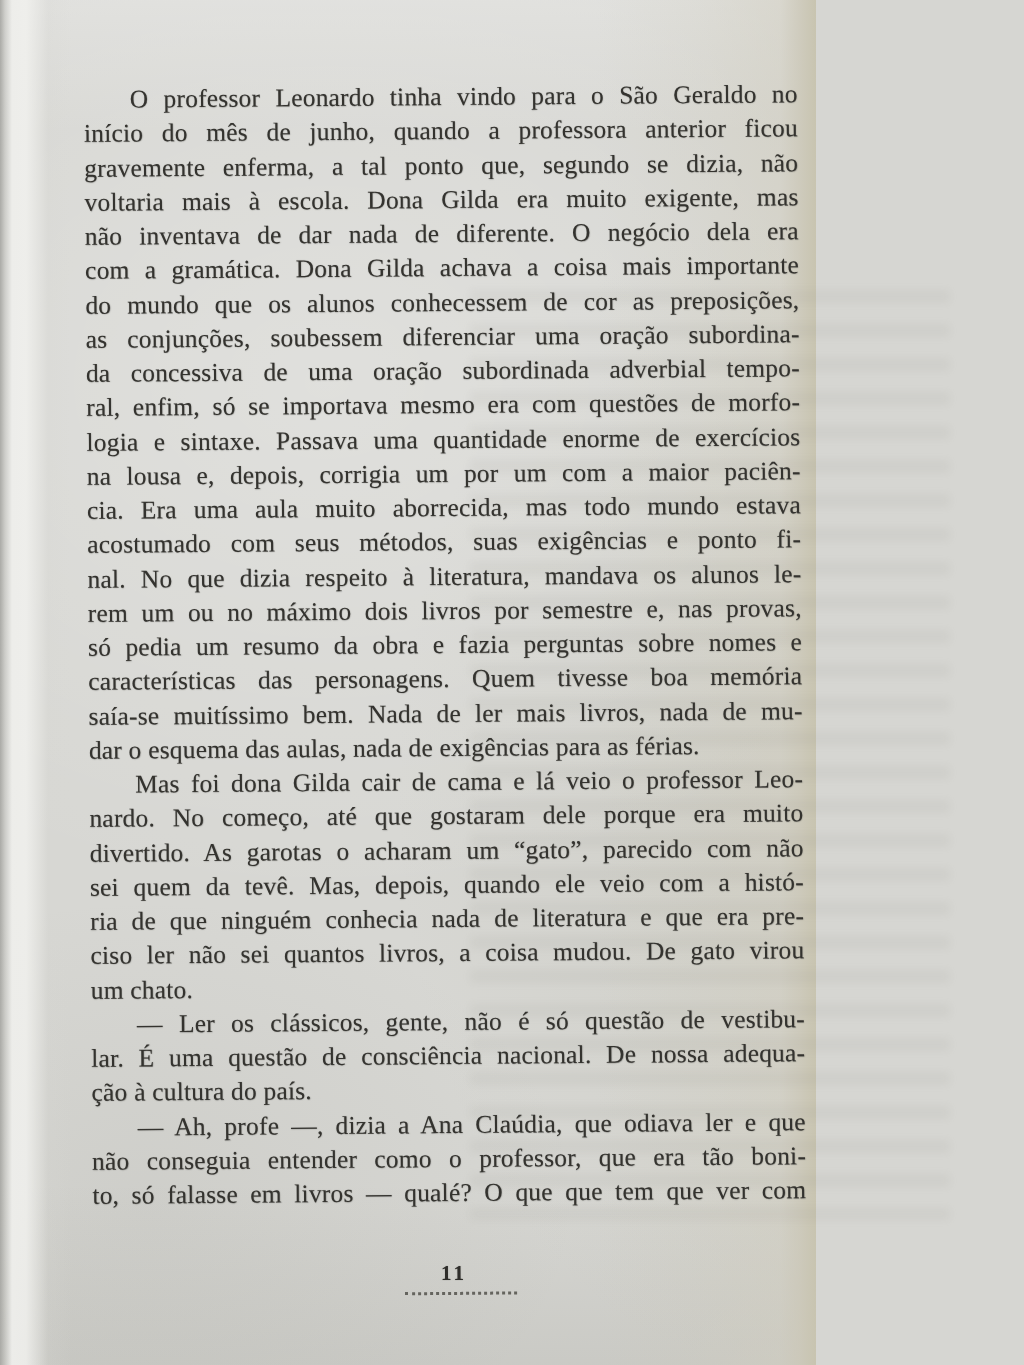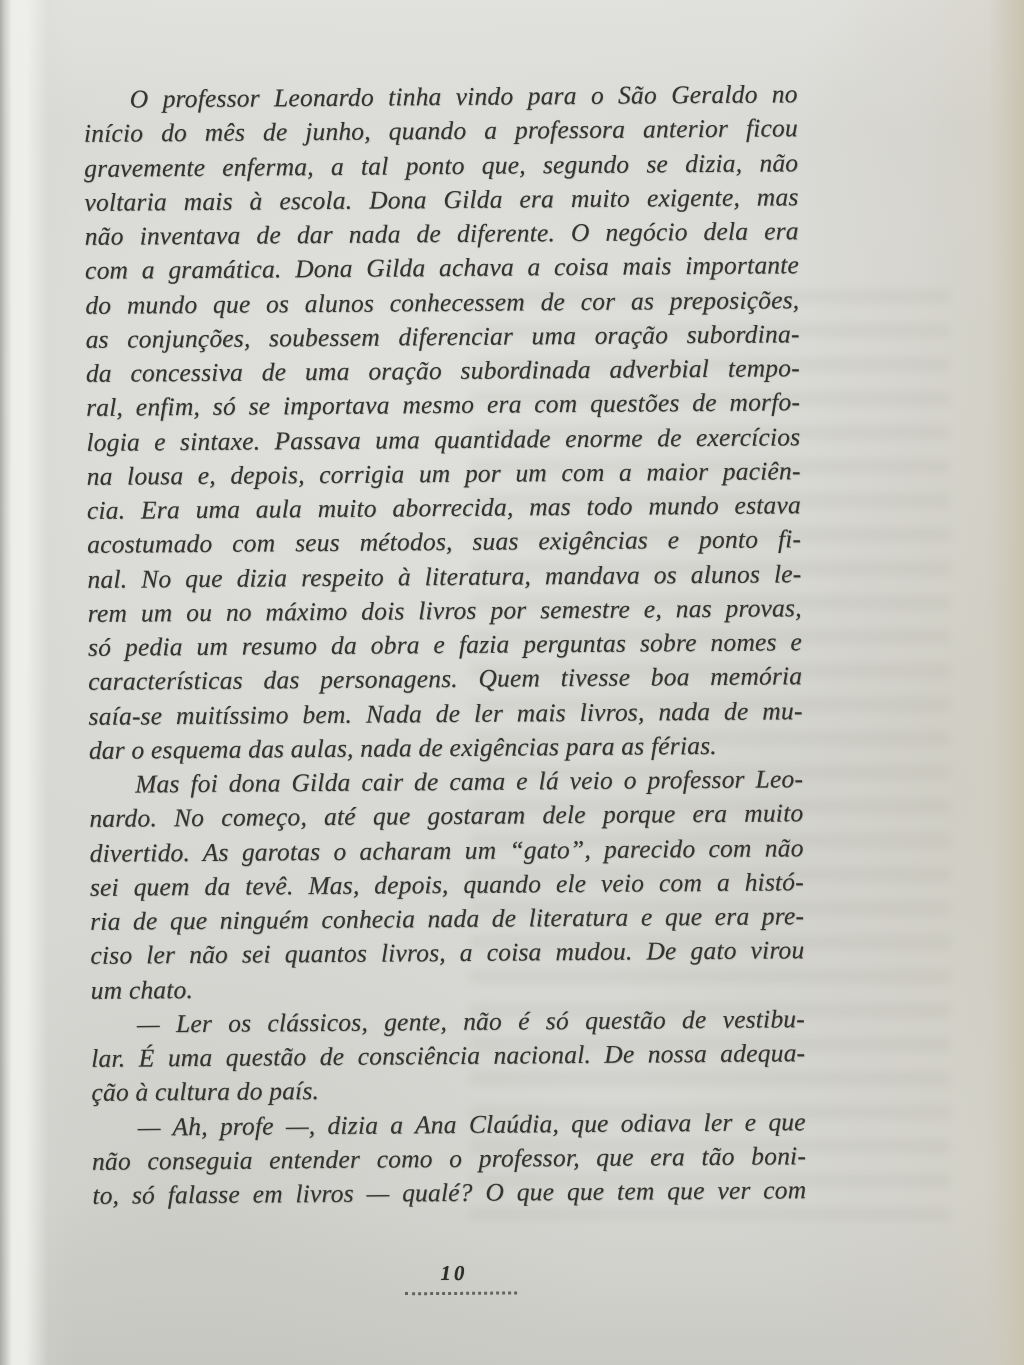--- a/index.html
+++ b/index.html
@@ -7,21 +7,21 @@
     padding: 0;
     width: 1024px;
     height: 1365px;
     overflow: hidden;
     background: #d6d6d2;
   }
 
   
   .photo {
     position: relative;
-    width: 1024px;
+    width: 816px;
     height: 1365px;
     background-color: #d7d7d3;
     background-image:
       
       linear-gradient(to right,
         rgba(168,168,164,.95) 0px,
         rgba(196,196,192,.60) 5px,
         rgba(238,238,235,.95) 12px,
         rgba(241,241,238,.85) 26px,
         rgba(215,215,211,.20) 48px,
@@ -34,21 +34,20 @@
         rgba(205,201,184,.18) 120px,
         rgba(205,201,184,0) 220px),
       
       linear-gradient(to bottom, rgba(232,232,230,.55) 0, rgba(232,232,230,0) 130px),
       
       linear-gradient(to top, rgba(148,148,140,.20) 0, rgba(148,148,140,0) 180px),
       
       radial-gradient(900px 700px at 40% 28%, rgba(255,255,255,.22), rgba(255,255,255,0) 75%),
       radial-gradient(520px 820px at 93% 58%, rgba(172,169,148,.16), rgba(172,169,148,0) 70%),
       radial-gradient(600px 420px at 18% 88%, rgba(130,130,122,.10), rgba(130,130,122,0) 72%);
-    font-style: italic;
   }
 
   
   .bleed {
     position: absolute;
     left: 470px;
     top: 290px;
     width: 480px;
     height: 930px;
     background: repeating-linear-gradient(to bottom,
@@ -160,16 +159,16 @@
 
     <div class="para">
       <div class="ln first">— Ah, profe —, dizia a Ana Claúdia, que odiava ler e que</div>
       <div class="ln">não conseguia entender como o professor, que era tão boni-</div>
       <div class="ln">to, só falasse em livros — qualé? O que que tem que ver com</div>
     </div>
 
   </div>
 
   <div class="folio">
-    <div class="page-num">10</div>
+    <div class="page-num">11</div>
     <div class="dots"></div>
   </div>
 </div>
 
 </body></html>

